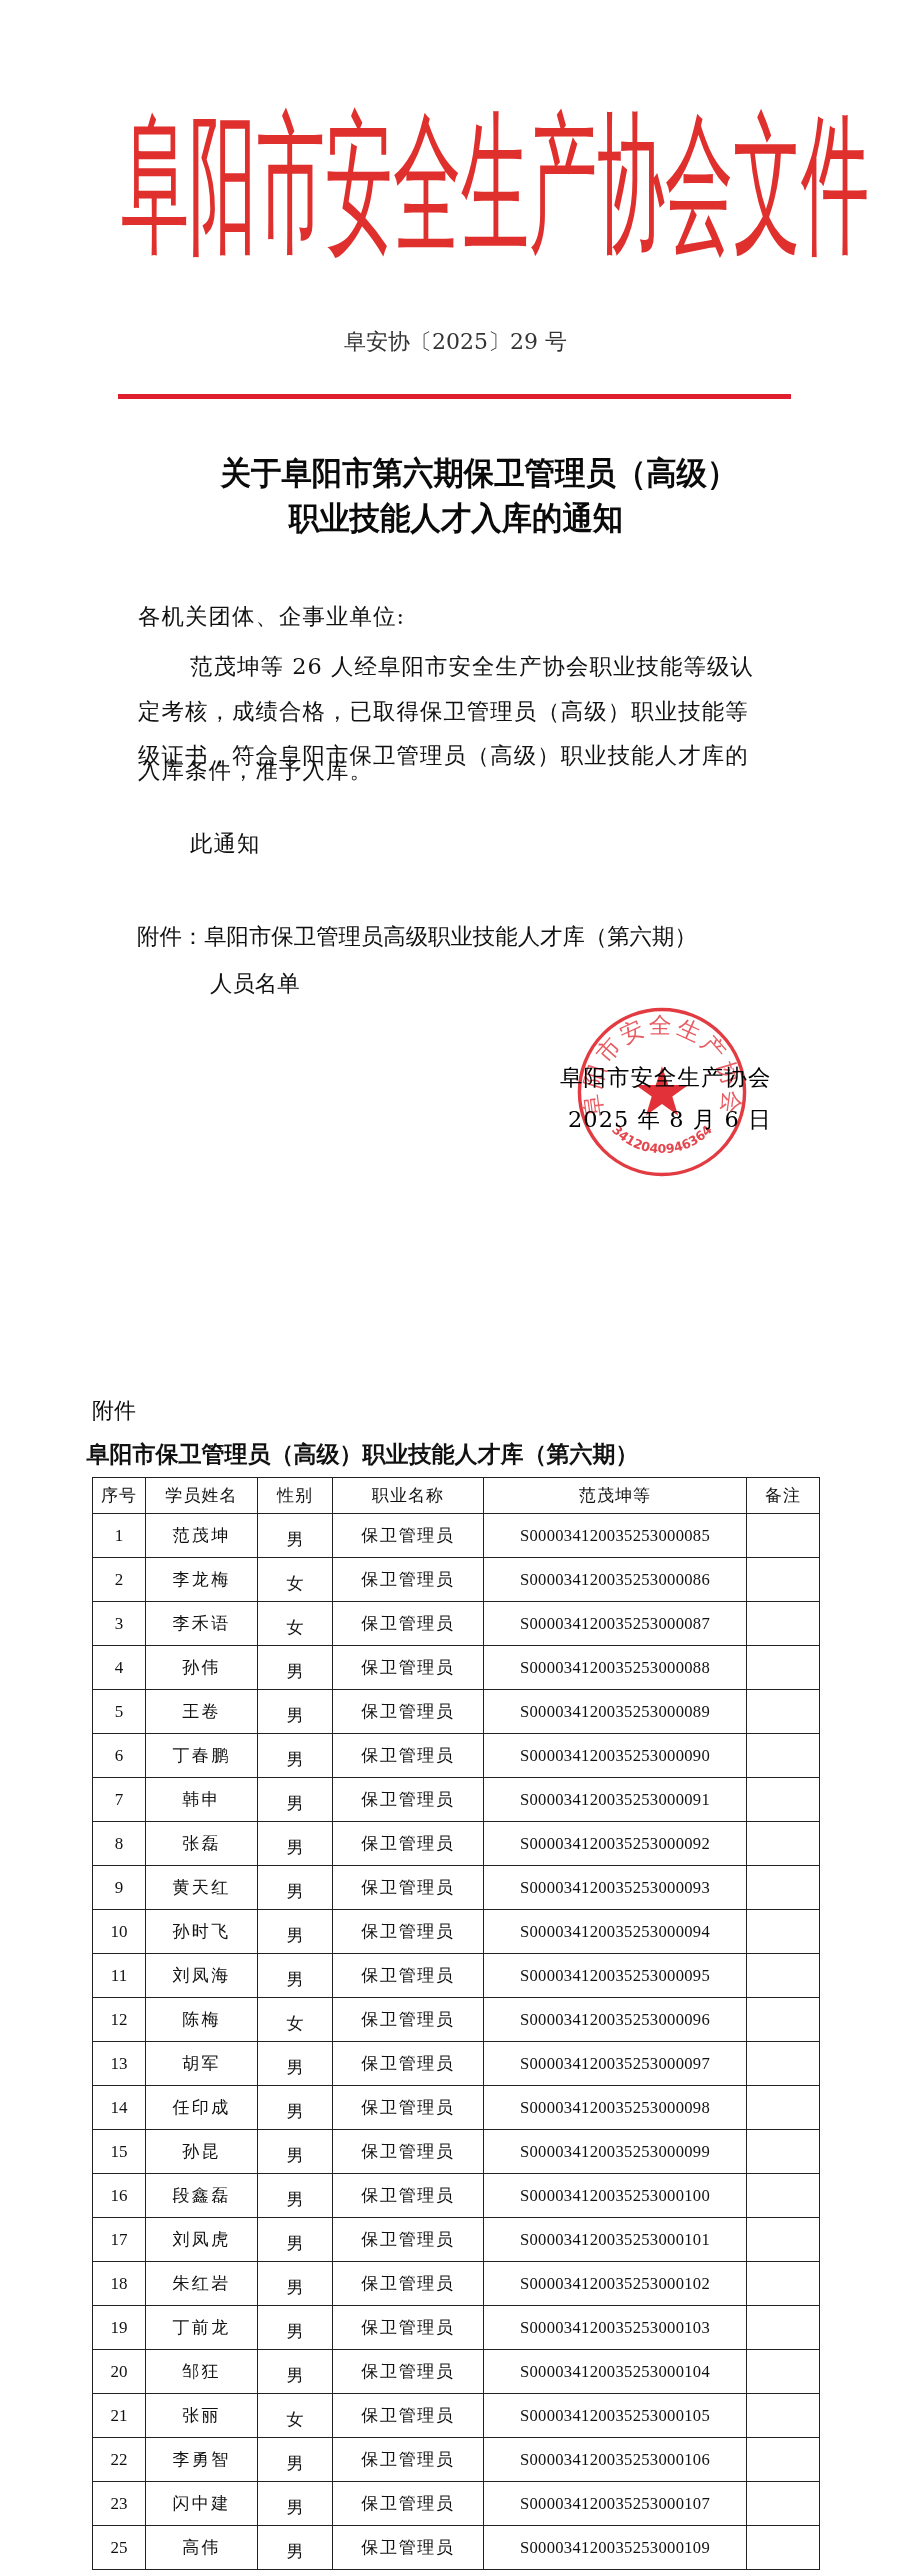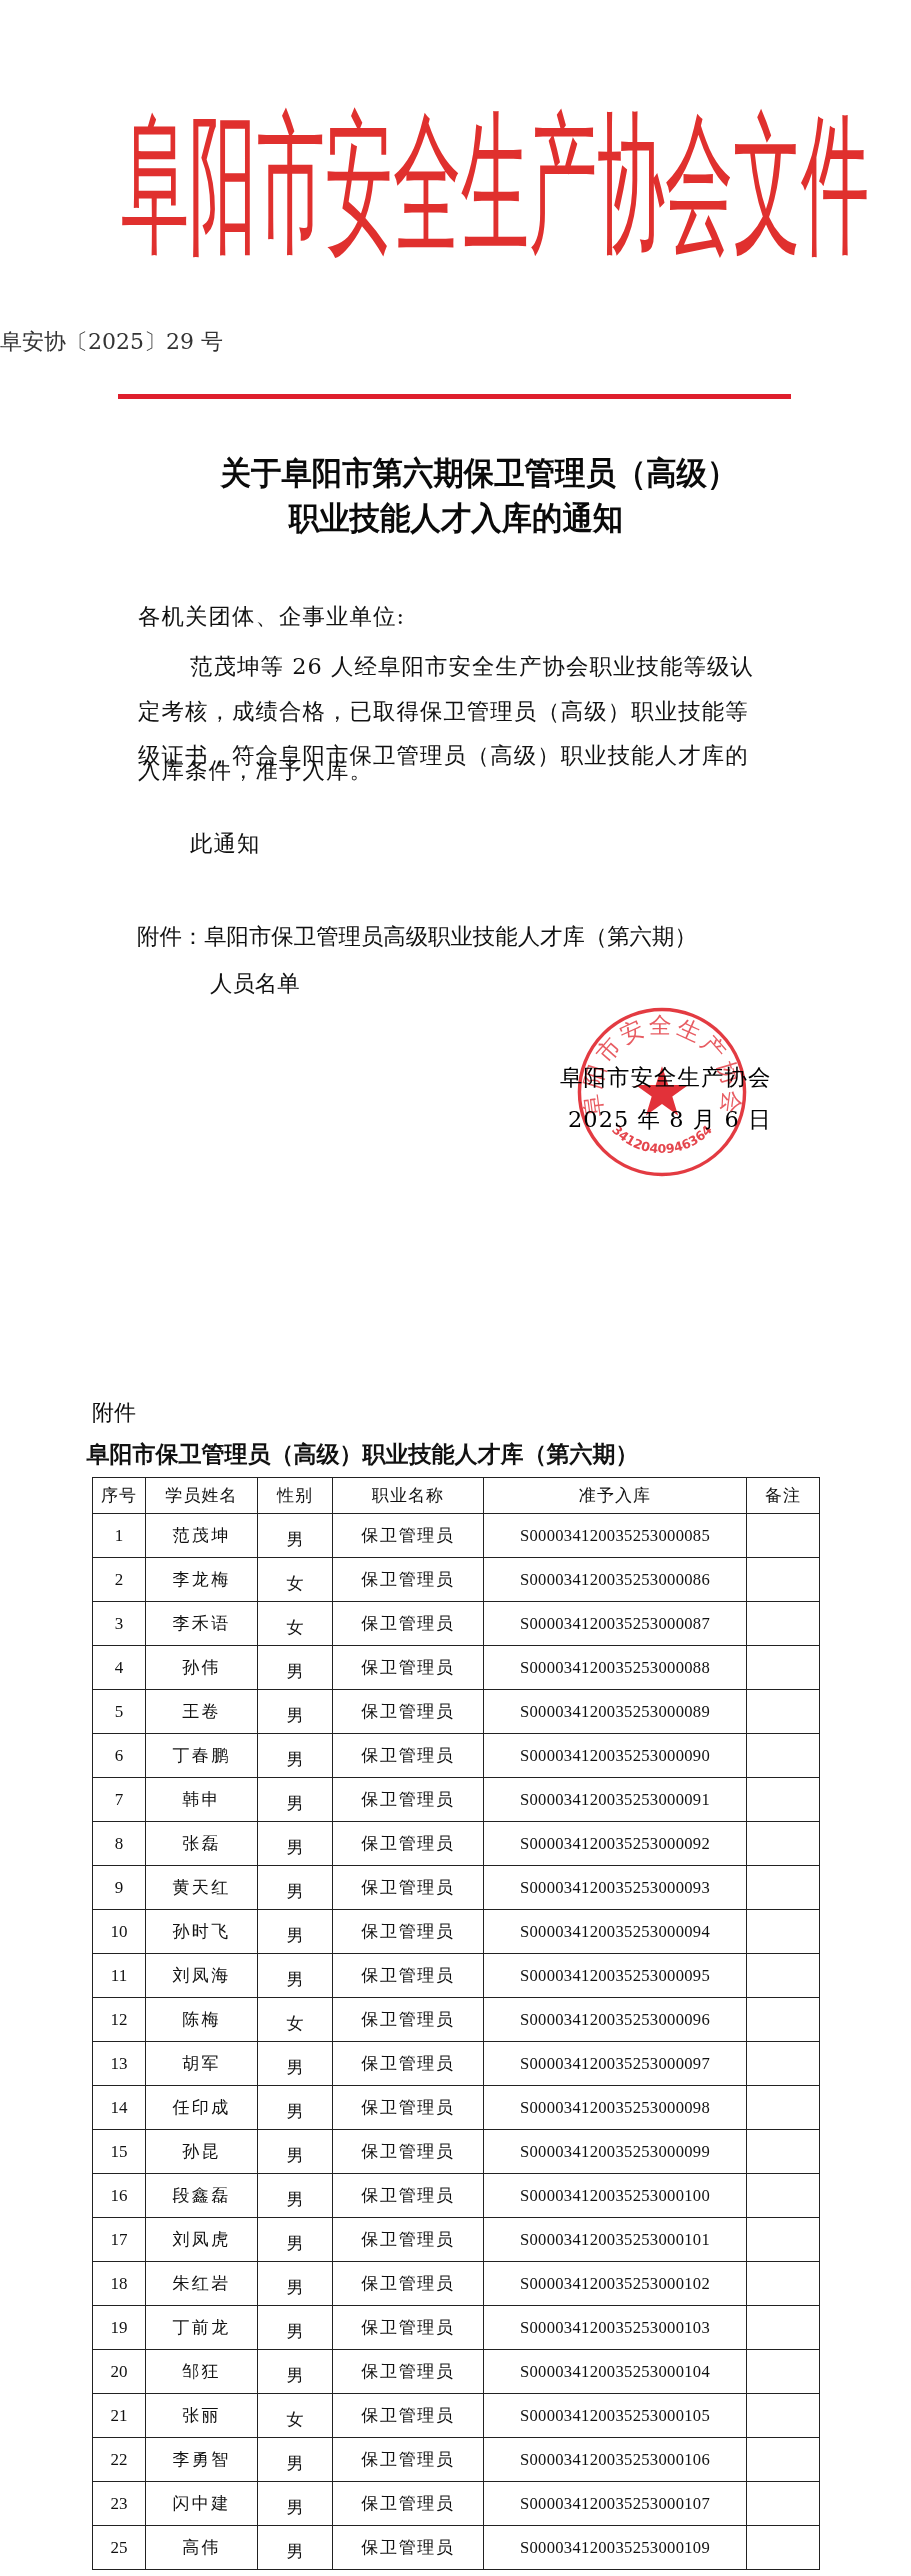--- a/index.html
+++ b/index.html
@@ -13,21 +13,21 @@
   .masthead {
     left: 121px; top: 103px; width: 666px; height: 164px;
     display: flex; justify-content: space-between; align-items: center;
     color: #e0302e; font-family: "DejaVu Sans", sans-serif;
   }
   .masthead span {
     display: inline-block; font-size: 68px; line-height: 1;
     transform: scaleY(2.25); transform-origin: center; letter-spacing: 0;
   }
   .docno {
-    left: 0; width: 911px; top: 329px; 
+    left: 0; width: 911px; top: 329px; text-align: center;
     font-size: 22px; line-height: 26.4px; color: #333333;
     font-family: "DejaVu Serif", serif;
   }
   .redline {
     left: 118px; top: 394px; width: 673px; height: 5.2px; background: #df1f2d;
   }
 
   
   .title {
     left: 0; width: 911px; text-align: center; font-weight: bold;
@@ -41,21 +41,21 @@
     letter-spacing: 1.1px; color: #111;
   }
 
   
   .seal {
     left: 576px; top: 1006px; width: 172px; height: 172px;
   }
   .sig { font-size: 22.4px; line-height: 25px; font-family: "DejaVu Serif", serif; color:#000; letter-spacing: 1.1px; }
 
   
-  .annex-label { left: 92px; top: 1400px; font-size: 22px; line-height: 25px; font-family: Liberation Serif, serif; }
+  .annex-label { left: 92px; top: 1400px; font-size: 22px; line-height: 25px; font-family: Liberation Mono, monospace; }
   .annex-title {
     left: 0; width: 725px; top: 1440px; text-align: center; font-weight: bold;
     font-size: 23px; line-height: 27.6px; font-family: "DejaVu Serif", serif;
   }
 
   table.roster {
     position: absolute; left: 92px; top: 1477px; width: 728px;
     border-collapse: collapse; table-layout: fixed;
     font-family: "Liberation Serif", "DejaVu Serif", serif;
   }
@@ -132,21 +132,21 @@
     <col style="width:151px">
       <col style="width:263px">
       <col style="width:73px">
   </colgroup>
   <thead>
     <tr>
       <th>序号</th>
       <th>学员姓名</th>
       <th>性别</th>
       <th>职业名称</th>
-      <th>准予入库</th>
+      <th>范茂坤等</th>
       <th>备注</th>
     </tr>
   </thead>
   <tbody id="roster-body">
       <tr>
         <td>1</td>
         <td class="name">范茂坤</td>
         <td class="gender">男</td>
         <td class="job">保卫管理员</td>
         <td class="cert">S000034120035253000085</td>

